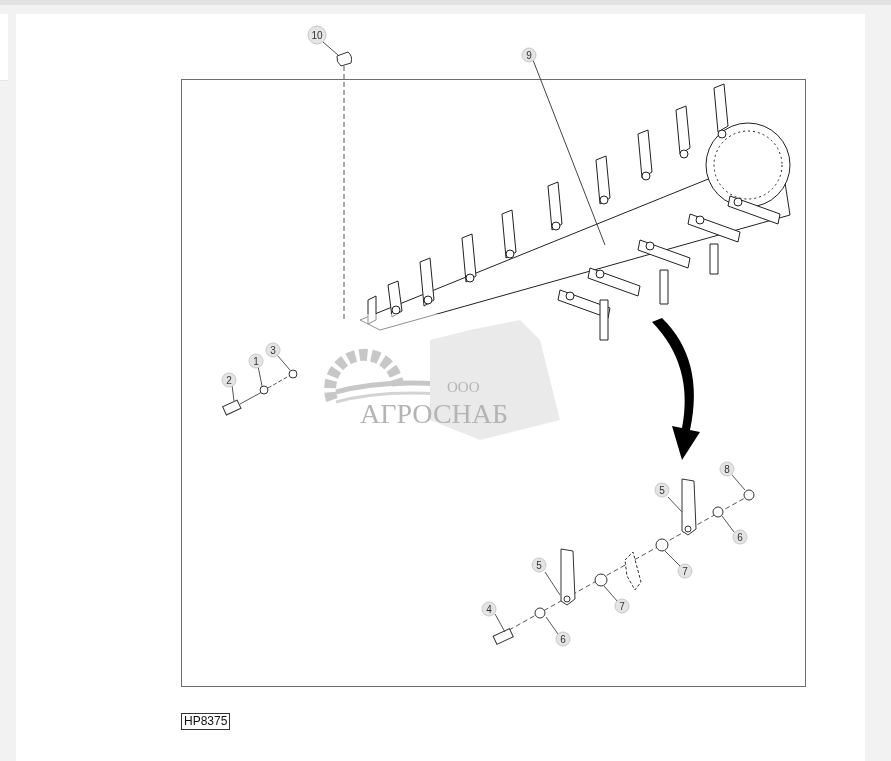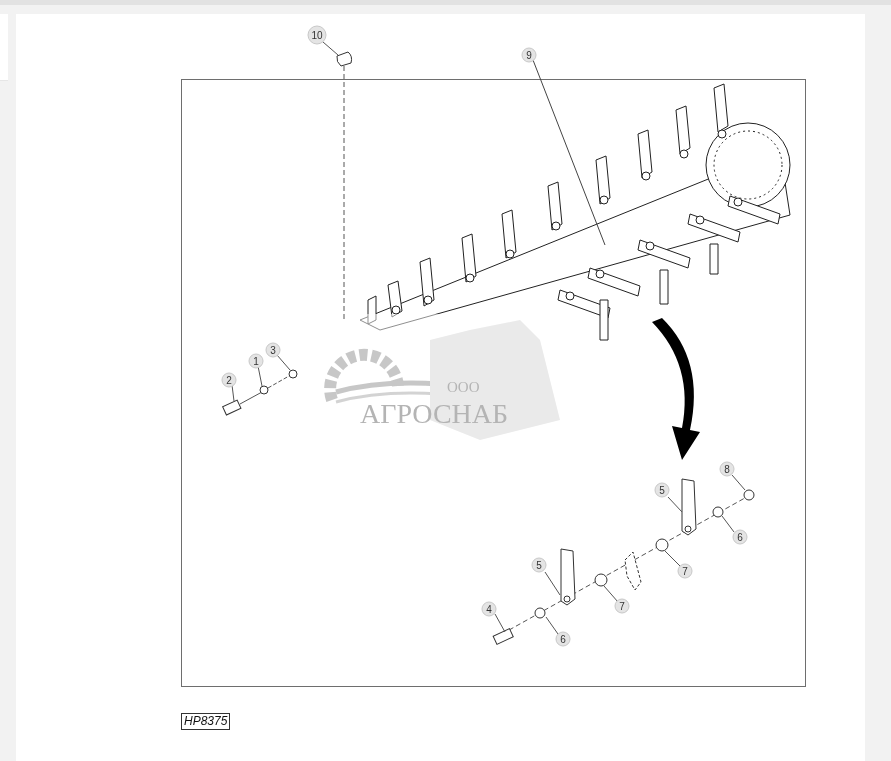--- a/index.html
+++ b/index.html
@@ -16,21 +16,21 @@
       background:#ffffff;
     }
     .frame {
       position:absolute; left:181px; top:79px; width:625px; height:608px;
       border:1px solid #6e6e6e; box-sizing:border-box; background:#fff;
     }
     svg.drawing { position:absolute; left:0; top:0; width:891px; height:761px; }
     .fig-id {
       position:absolute; left:181px; top:713px;
       border:1px solid #333; padding:0 2px; font-size:12px; line-height:15px;
-      color:#111; background:#fff;font-style:italic;
+      color:#111; background:#fff;
     }
     .callout-txt { font-family:"Liberation Sans", sans-serif; font-size:10px; fill:#333; }
     .wm-txt { font-family:"Liberation Serif", serif; }
   </style>
 </head>
 <body>
 
 <div class="topbar"></div>
 <div class="leftstub"></div>
 <div class="page"></div>

